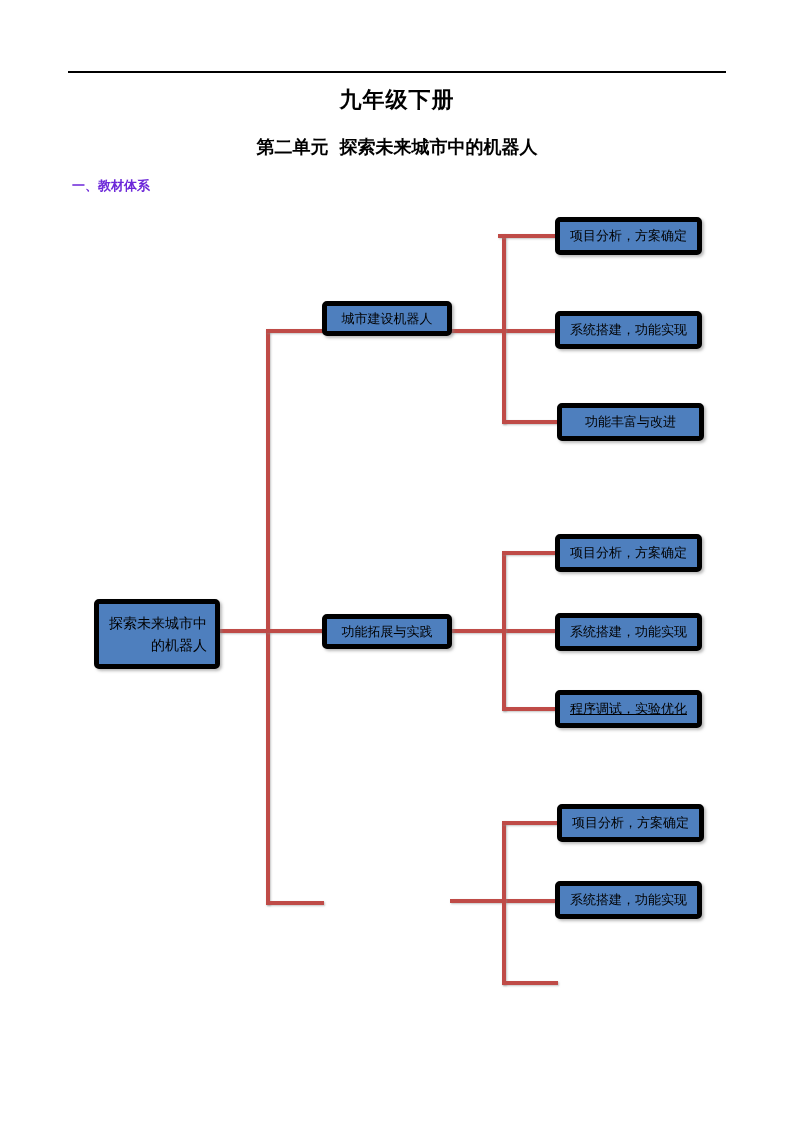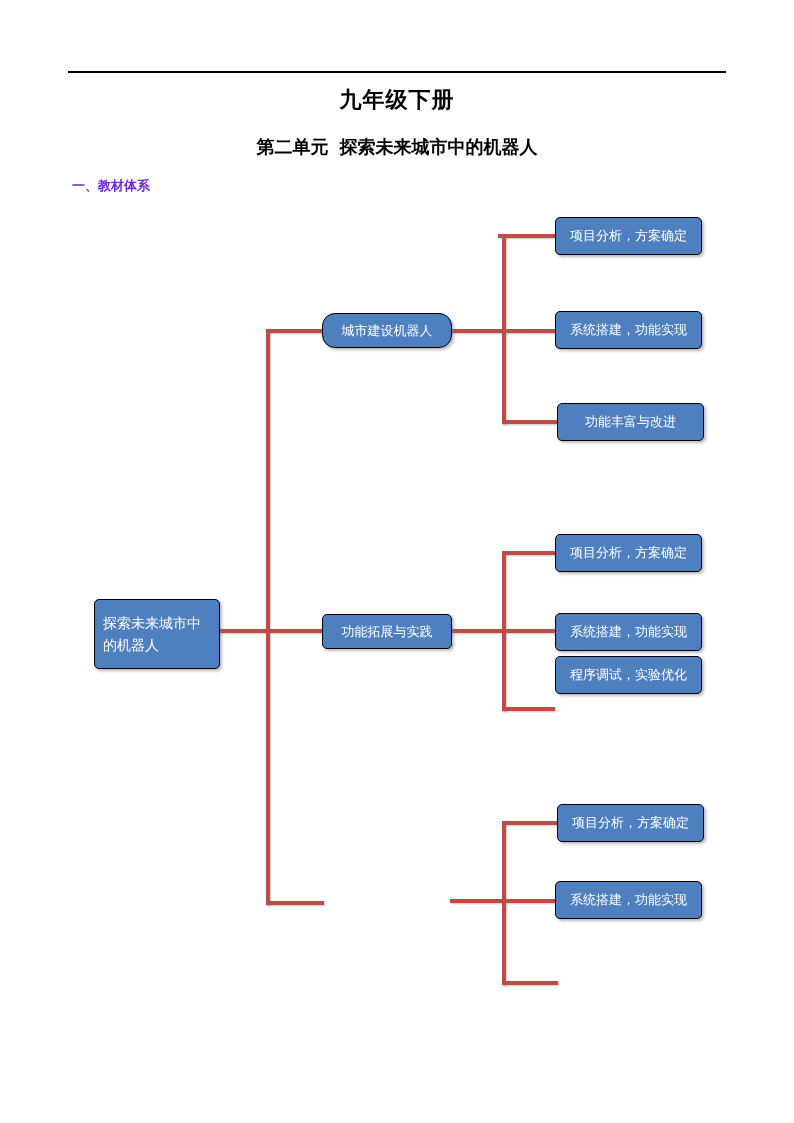--- a/index.html
+++ b/index.html
@@ -65,27 +65,27 @@
   .conn {
     position: absolute;
     background: #bf4b47;
     z-index: 1;
     box-shadow: 1px 1px 2px rgba(140,140,140,0.5);
   }
 
   .node {
     position: absolute;
     background: #4e7fbe;
-    border: 1px solid #000000;
+    border: 5px solid #000000;
     border-radius: 5px;
-    color: #ffffff;
+    color: #000000;
     display: flex;
     align-items: center;
     justify-content: center;
-    text-align: left;
+    text-align: right;
     font-family: "DejaVu Serif", "Liberation Serif", serif;
     box-shadow: 2px 2px 3px rgba(130,130,130,0.55);
     z-index: 2;
   }
 
   .node.root {
     left: 94px; top: 598px;
     width: 126px; height: 70px;
     font-size: 14px;
     line-height: 1.6;
@@ -133,28 +133,28 @@
     <div class="conn" style="left:502px; top:550px; width:53px; height:4px;"></div>
     <div class="conn" style="left:502px; top:706px; width:53px; height:4px;"></div>
 
     <div class="conn" style="left:450px; top:898px; width:105px; height:4px;"></div>
     <div class="conn" style="left:502px; top:820px; width:4px; height:164px;"></div>
     <div class="conn" style="left:502px; top:820px; width:56px; height:4px;"></div>
     <div class="conn" style="left:502px; top:980px; width:56px; height:4px;"></div>
 
     <div class="node root">探索未来城市中的机器人</div>
 
-    <div class="node branch" style="left:322px; top:312px;border-radius:13px;">城市建设机器人</div>
+    <div class="node branch" style="left:322px; top:300px;">城市建设机器人</div>
     <div class="node branch" style="left:322px; top:613px;">功能拓展与实践</div>
 
     <div class="node leaf" style="left:555px; top:216px;">项目分析，方案确定</div>
     <div class="node leaf" style="left:555px; top:310px;">系统搭建，功能实现</div>
     <div class="node leaf" style="left:557px; top:402px;">功能丰富与改进</div>
 
     <div class="node leaf" style="left:555px; top:533px;">项目分析，方案确定</div>
     <div class="node leaf" style="left:555px; top:612px;">系统搭建，功能实现</div>
-    <div class="node leaf" style="left:555px; top:655px;">程序调试，实验优化</div>
+    <div class="node leaf" style="left:555px; top:689px;text-decoration:underline;">程序调试，实验优化</div>
 
     <div class="node leaf" style="left:557px; top:803px;">项目分析，方案确定</div>
     <div class="node leaf" style="left:555px; top:880px;">系统搭建，功能实现</div>
 
   </div>
 </div>
 
 </body></html>

